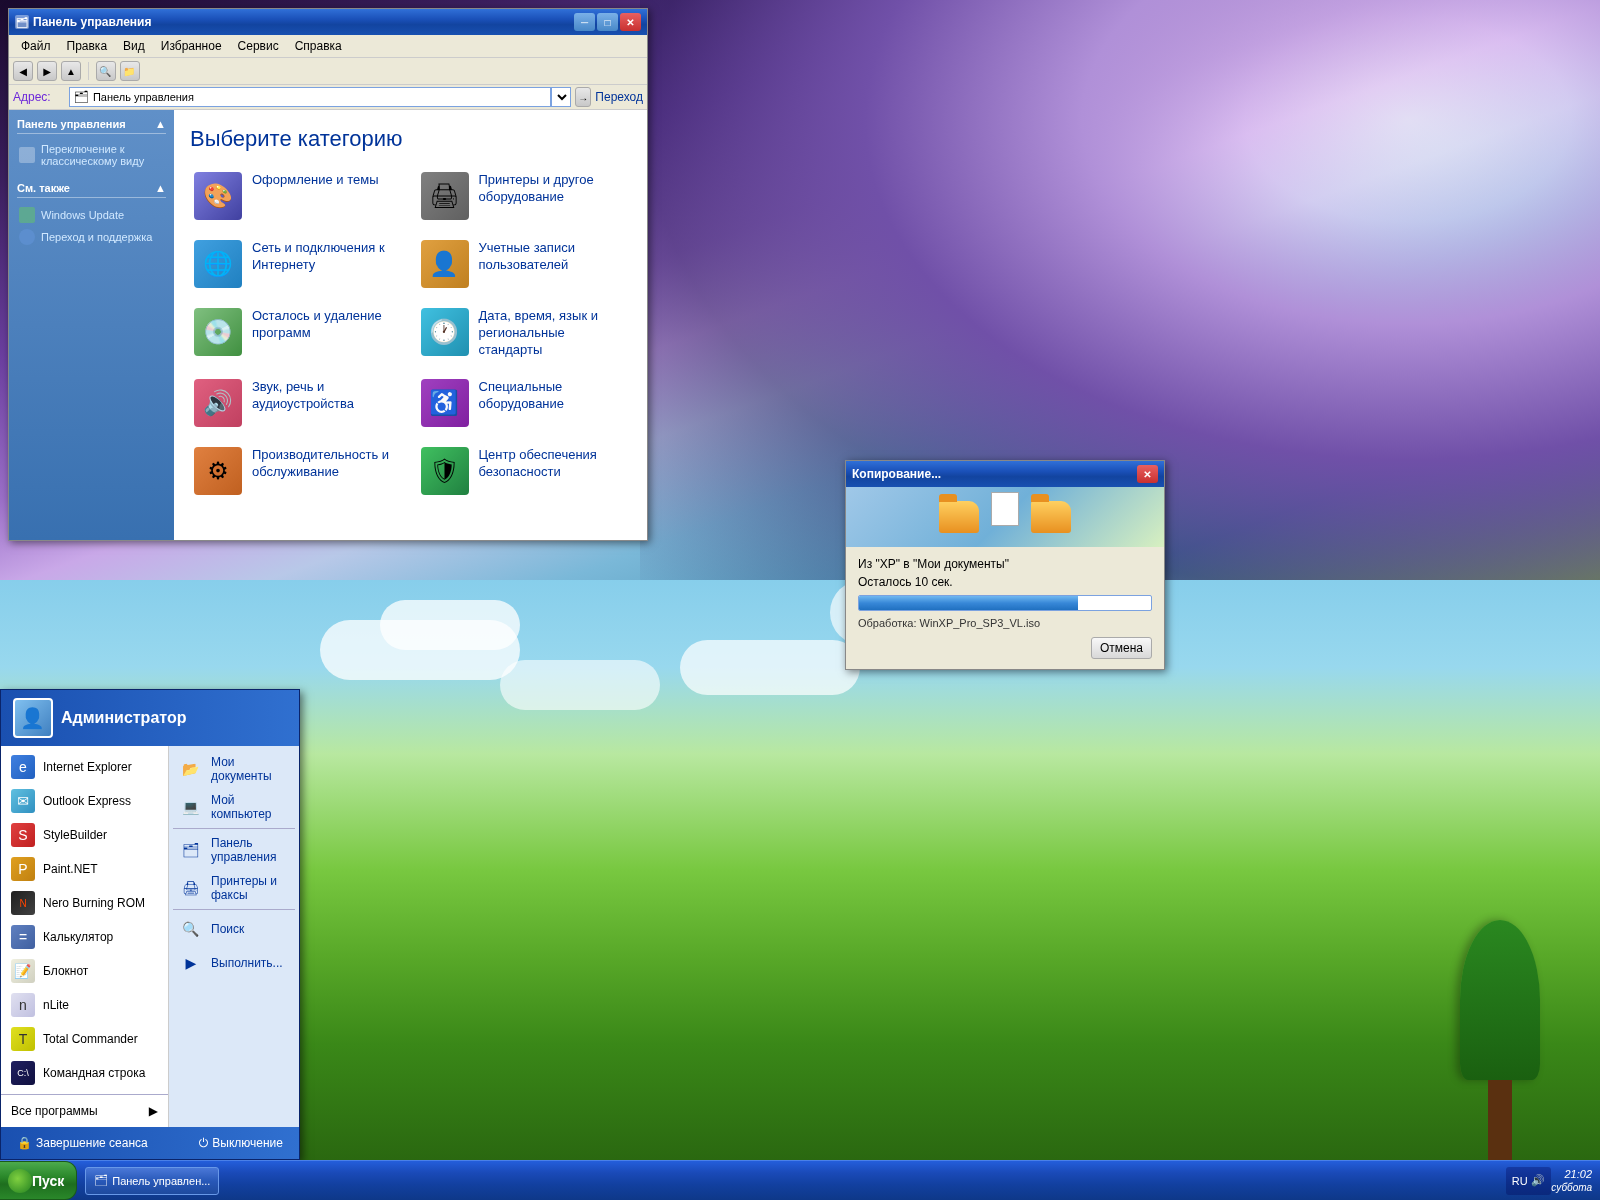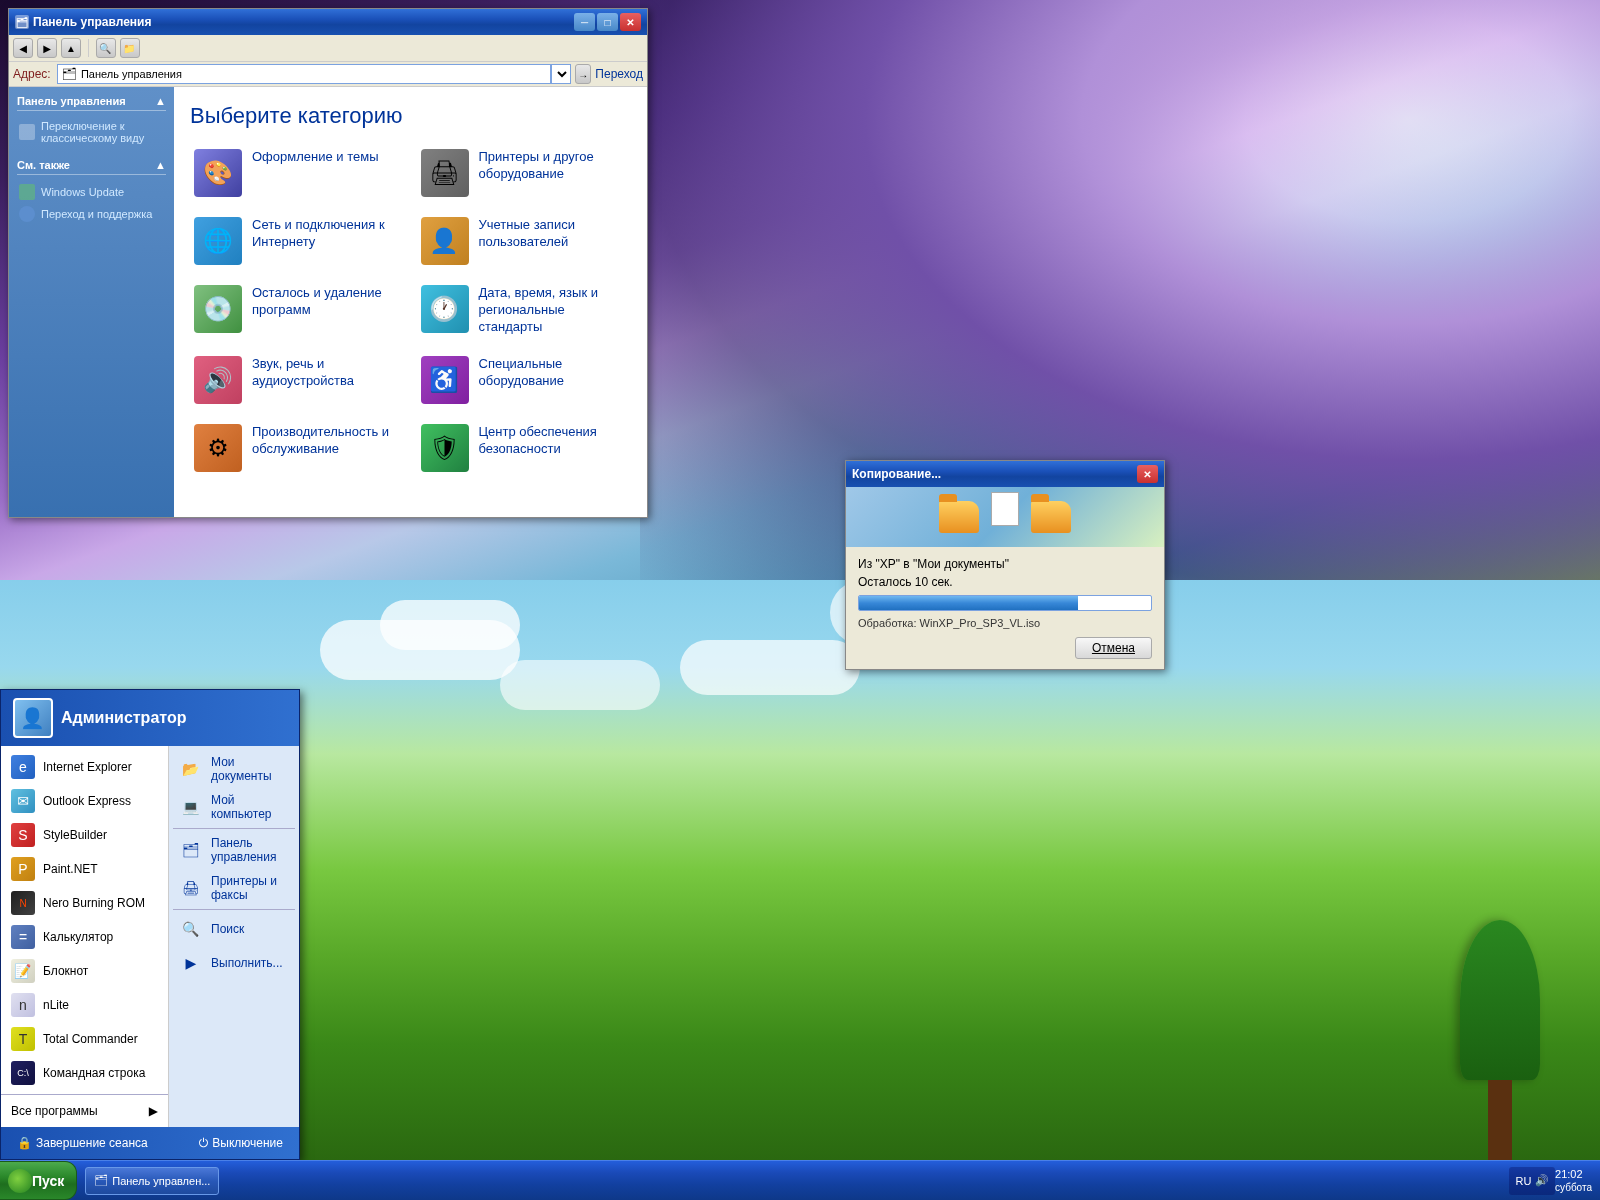--- a/index.html
+++ b/index.html
@@ -87,22 +87,23 @@
       display: flex;
       align-items: center;
       gap: 4px;
       background: rgba(0,0,80,0.3);
       padding: 2px 6px;
       border-radius: 3px;
       height: 28px;
     }
 
     .clock {
-      text-align: left;
+      text-align: right;
       line-height: 1.3;
+      font-style: italic;
     }
 
     
     .window-cp {
       position: absolute;
       top: 8px; left: 8px;
       width: 640px;
       background: #ece9d8;
       border: 1px solid #888;
       box-shadow: 2px 2px 8px rgba(0,0,0,0.5);
@@ -174,22 +175,22 @@
     .address-bar {
       display: flex;
       align-items: center;
       padding: 2px 4px;
       border-bottom: 1px solid #ccc;
       background: #ece9d8;
       font-size: 12px;
     }
 
     .address-label {
-      margin-right: 6px;
-      color: #7f1d1d;
+      margin-right: 18px;
+      color: #6d28d9;
     }
 
     .address-input {
       flex: 1;
       height: 20px;
       border: 1px solid #7ba2e0;
       background: white;
       padding: 0 4px;
       font-size: 11px;
       display: flex;
@@ -419,27 +420,26 @@
       color: #333;
       margin-bottom: 8px;
     }
 
     .copy-cancel-row {
       display: flex;
       justify-content: flex-end;
     }
 
     .copy-cancel-btn {
-      padding: 3px 16px;
+      padding: 3px 8px;
       background: linear-gradient(180deg, #f8f8f8 0%, #d8d8d8 100%);
       border: 1px solid #aaa;
       border-radius: 3px;
       cursor: pointer;
       font-size: 12px;
-      text-decoration: underline;
     }
 
     
     .icon-appearance {
       background: linear-gradient(135deg, #8080e0 0%, #6060c0 50%, #4040a0 100%);
     }
     .icon-printers {
       background: linear-gradient(135deg, #808080 0%, #606060 100%);
     }
     .icon-network {
@@ -536,20 +536,28 @@
         <div class="titlebar-icon" style="width:14px;height:14px;background:rgba(255,255,255,0.4);border-radius:2px;font-size:10px;display:flex;align-items:center;justify-content:center;">🗂</div>
         <span>Панель управления</span>
       </div>
       <div class="titlebar-buttons">
         <div class="tb-btn tb-btn-min">─</div>
         <div class="tb-btn tb-btn-max">□</div>
         <div class="tb-btn tb-btn-close">✕</div>
       </div>
     </div>
 
+    <div class="window-menubar">
+      <span>Файл</span>
+      <span>Правка</span>
+      <span>Вид</span>
+      <span>Избранное</span>
+      <span>Сервис</span>
+      <span>Справка</span>
+    </div>
 
     <div class="window-toolbar">
       <div class="nav-btn">◀</div>
       <div class="nav-btn">▶</div>
       <div class="nav-btn">▲</div>
       <div style="width:1px;height:18px;background:#ccc;margin:0 3px;"></div>
       <div class="nav-btn">🔍</div>
       <div class="nav-btn">📁</div>
     </div>
 

